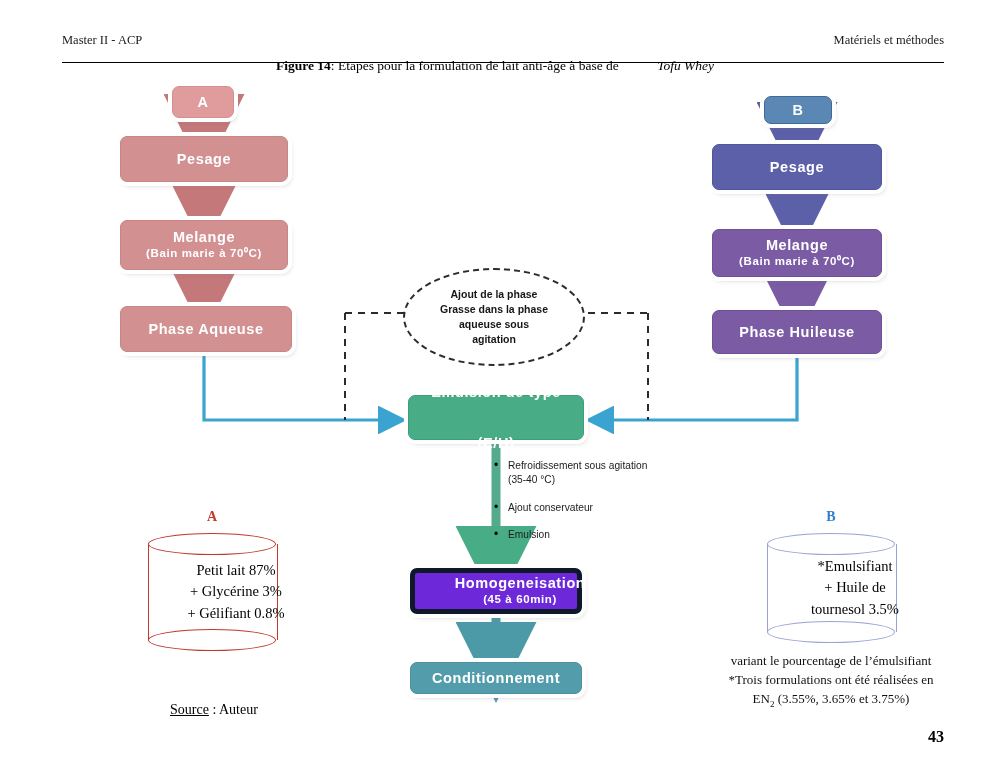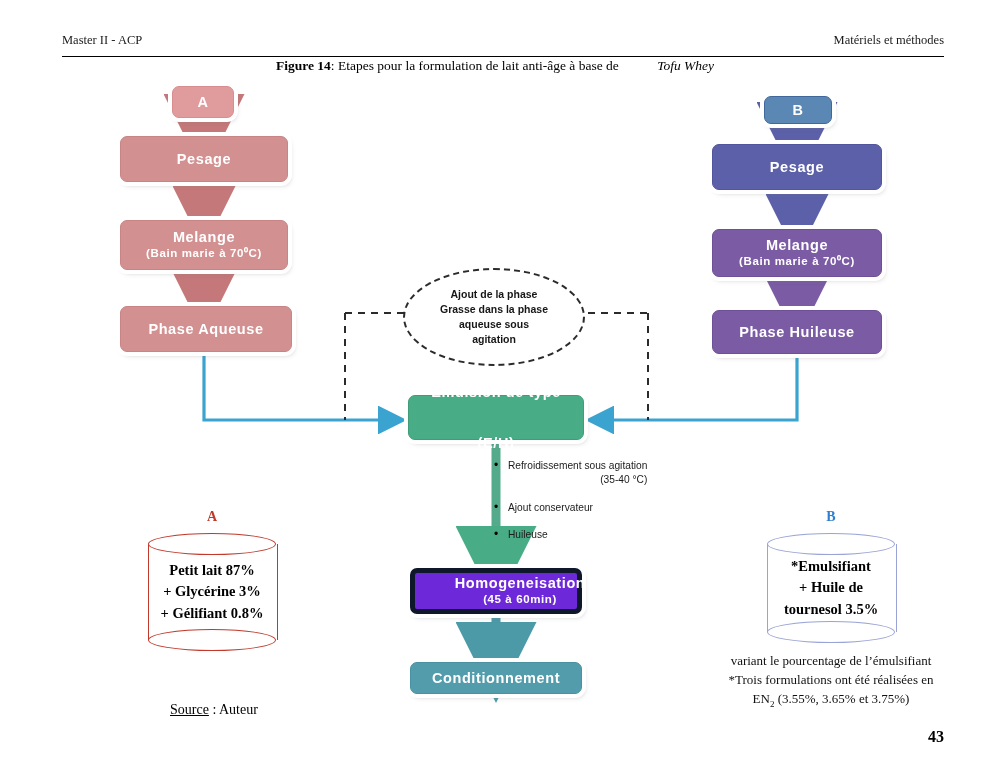--- a/index.html
+++ b/index.html
@@ -21,21 +21,21 @@
     left: 62px;
     top: 33px;
     width: 882px;
     display: flex;
     justify-content: space-between;
     align-items: flex-end;
     font-family: "Liberation Serif", serif;
     font-size: 12.5px;
     color: #1a1a1a;
     border-bottom: 1.2px solid #000;
-    padding-bottom: 8px;
+    padding-bottom: 14px;
   }
 
   
   #figure-caption {
     position: absolute;
     top: 58px;
     left: 0;
     width: 990px;
     text-align: center;
     font-family: "Liberation Serif", serif;
@@ -124,21 +124,21 @@
     margin-bottom: 14px;
   }
   #process-steps .bullet {
     width: 14px;
     flex: 0 0 14px;
     font-size: 12px;
     line-height: 1.15;
     color: #000;
   }
   #process-steps .txt { line-height: 1.35; }
-  #process-steps .sub { display: block; text-align: right; }
+  #process-steps .sub { display: block; text-align: left; }
 
   
   .cyl {
     position: absolute;
     box-sizing: border-box;
   }
   .cyl .body {
     position: absolute;
     left: 0; top: 11px;
     width: 100%;
@@ -161,25 +161,26 @@
   .cyl .bot { bottom: 0; background: transparent; }
   .cyl .cyltext {
     position: absolute;
     left: 0; top: 0;
     width: 100%; height: 100%;
     display: flex;
     flex-direction: column;
     align-items: center;
     justify-content: center;
     font-family: "Liberation Serif", serif;
-    font-weight: bold;
+    font-weight: normal;
     font-size: 14.5px;
     line-height: 1.45;
     color: #000;
     text-align: center;
+    padding-left: 24px;
   }
   .cyl-label {
     position: absolute;
     width: 100%;
     text-align: center;
     font-family: "Liberation Serif", serif;
     font-weight: bold;
     font-size: 14px;
   }
 
@@ -341,21 +342,21 @@
         <span>Refroidissement sous agitation</span>
         <span class="sub">(35-40 °C)</span>
       </span>
     </div>
     <div class="step">
       <span class="bullet">•</span>
       <span class="txt">Ajout conservateur</span>
     </div>
     <div class="step">
       <span class="bullet">•</span>
-      <span class="txt">Huileuse</span>
+      <span class="txt">Emulsion</span>
     </div>
   </div>
 
   <div id="cyl-a-label" class="cyl-label">A</div>
   <div id="cyl-a" class="cyl">
     <div class="body"></div>
     <div class="bot"></div>
     <div class="top"></div>
     <div class="cyltext">
       <span>Petit lait 87%</span>

